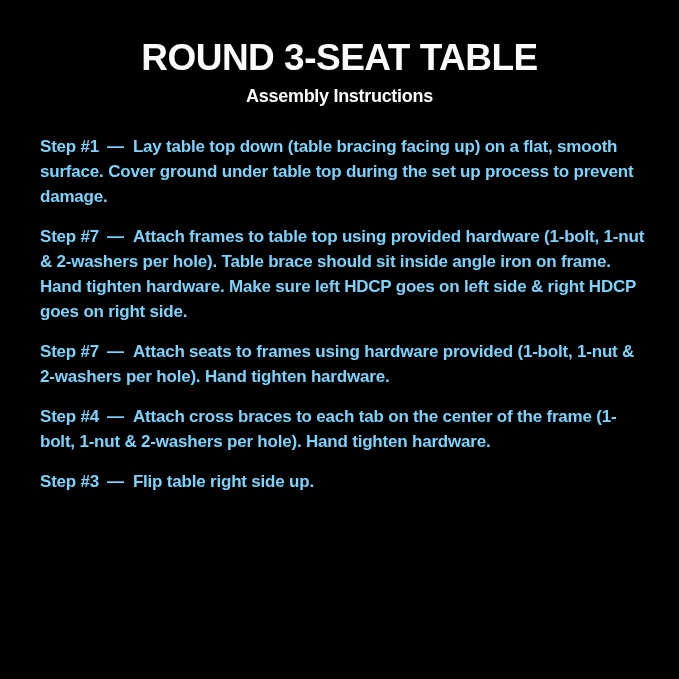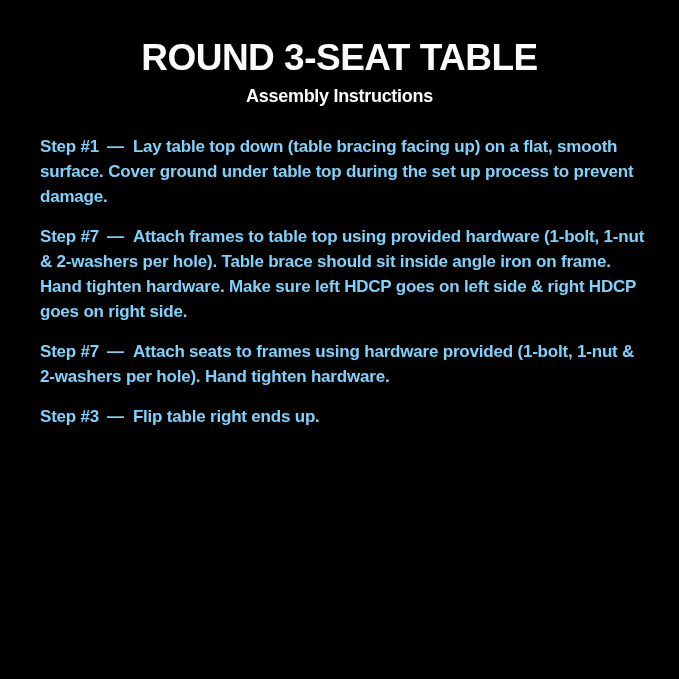--- a/index.html
+++ b/index.html
@@ -73,16 +73,19 @@
     <p class="step">
       <span class="step-label">Step #1</span><span class="step-dash">—</span><span class="step-text">Lay table top down (table bracing facing up) on a flat, smooth surface. Cover ground under table top during the set up process to prevent damage.</span>
     </p>
     <p class="step">
       <span class="step-label">Step #7</span><span class="step-dash">—</span><span class="step-text">Attach frames to table top using provided hardware (1-bolt, 1-nut &amp; 2-washers per hole). Table brace should sit inside angle iron on frame. Hand tighten hardware. Make sure left HDCP goes on left side &amp; right HDCP goes on right side.</span>
     </p>
     <p class="step">
       <span class="step-label">Step #7</span><span class="step-dash">—</span><span class="step-text">Attach seats to frames using hardware provided (1-bolt, 1-nut &amp; 2-washers per hole). Hand tighten hardware.</span>
     </p>
     <p class="step">
-      <span class="step-label">Step #3</span><span class="step-dash">—</span><span class="step-text">Flip table right ends up.</span>
+      <span class="step-label">Step #4</span><span class="step-dash">—</span><span class="step-text">Attach cross braces to each tab on the center of the frame (1-bolt, 1-nut &amp; 2-washers per hole). Hand tighten hardware.</span>
+    </p>
+    <p class="step">
+      <span class="step-label">Step #3</span><span class="step-dash">—</span><span class="step-text">Flip table right side up.</span>
     </p>
   </div>
 </div>
 
 </body></html>

